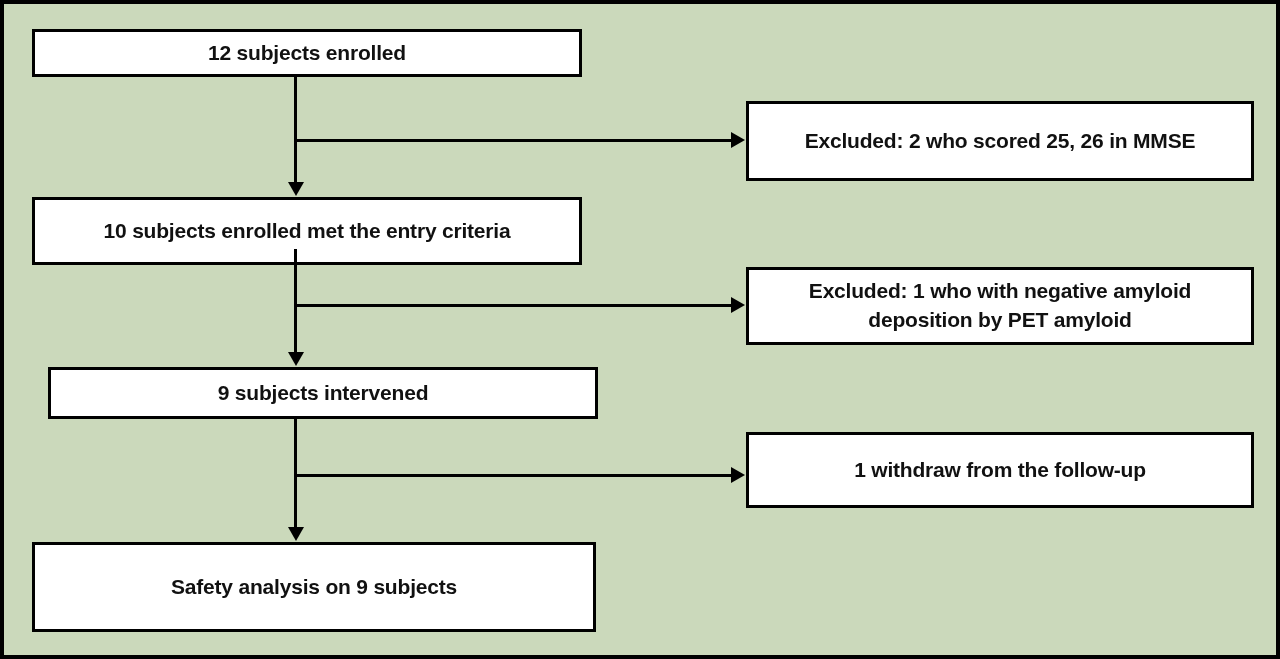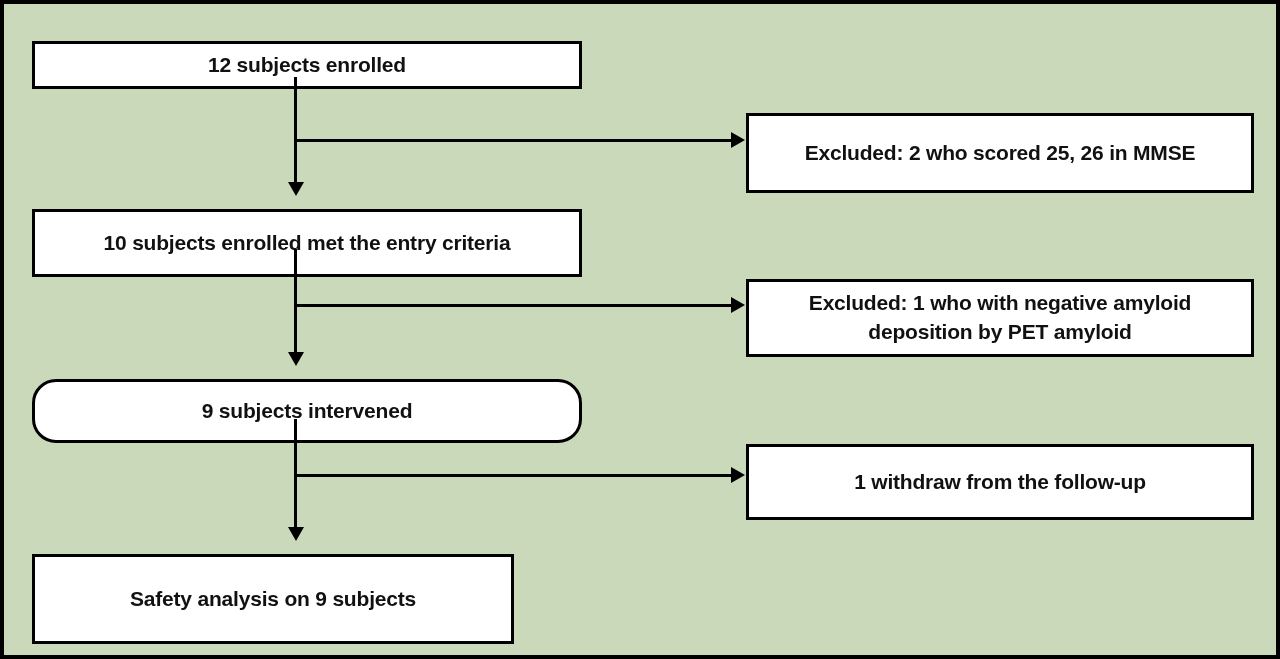--- a/index.html
+++ b/index.html
@@ -24,27 +24,26 @@
     display: flex;
     flex-direction: column;
     align-items: center;
     justify-content: center;
     text-align: center;
     color: #111111;
     font-weight: 700;
     font-size: 21px;
     letter-spacing: -0.2px;
     line-height: 1.38;
-    margin-top: 12px;
   }
   
   .box-enrolled       { left: 28px;  top: 25px;  width: 550px; height: 48px; }
   .box-entry-criteria { left: 28px;  top: 193px; width: 550px; height: 68px; }
-  .box-intervened     { left: 28px;  top: 363px; width: 550px; height: 64px; border-radius: 24px; }
-  .box-analysis       { left: 28px;  top: 538px; width: 482px; height: 90px; }
+  .box-intervened     { left: 44px;  top: 363px; width: 550px; height: 52px; }
+  .box-analysis       { left: 28px;  top: 538px; width: 564px; height: 90px; }
   
   .box-mmse           { left: 742px; top: 97px;  width: 508px; height: 80px; }
   .box-amyloid        { left: 742px; top: 263px; width: 508px; height: 78px; text-align: center; }
   .box-withdraw       { left: 742px; top: 428px; width: 508px; height: 76px; }
 
   .line { position: absolute; background: #000000; }
   .vline { width: 3px; left: 290px; }
   .v1 { top: 73px;  height: 110px; }
   .v2 { top: 245px; height: 108px; }
   .v3 { top: 415px; height: 113px; }

